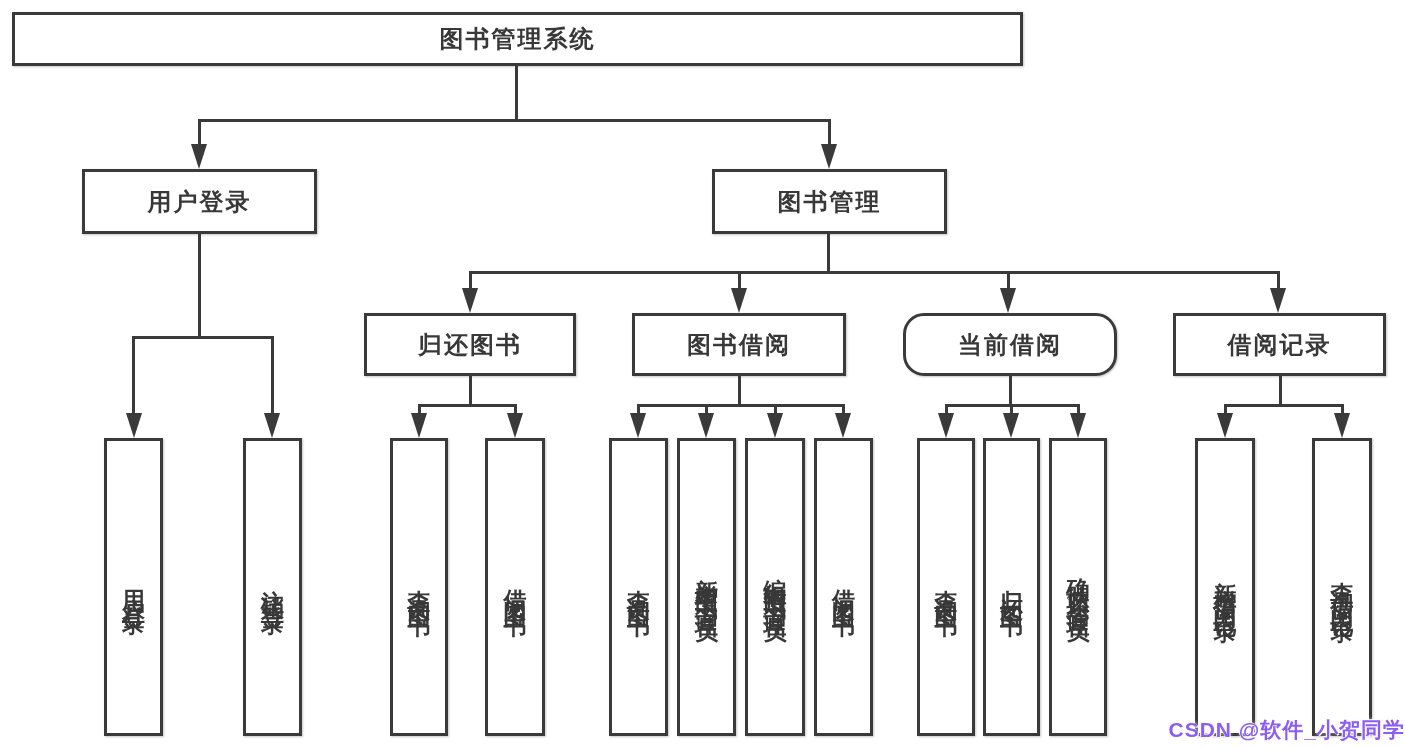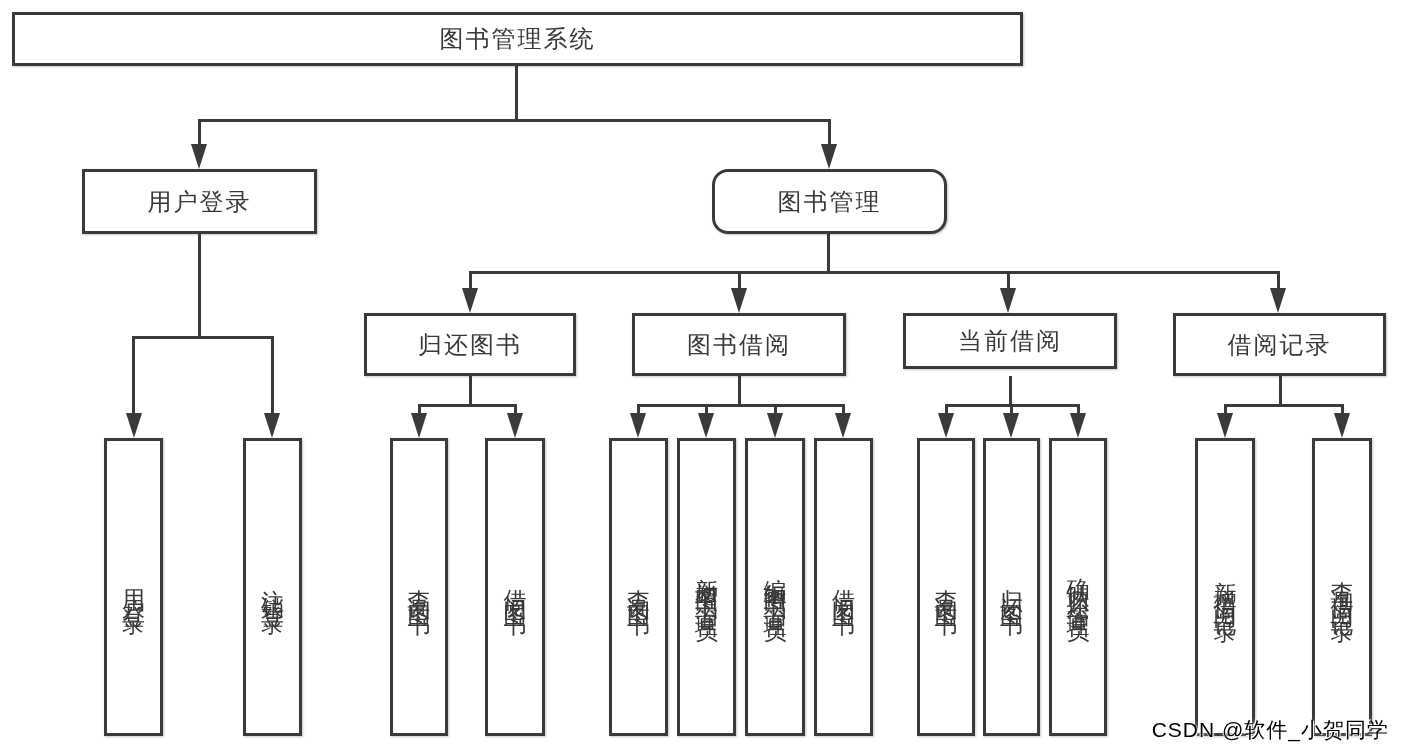--- a/index.html
+++ b/index.html
@@ -6,20 +6,21 @@
   html, body { background: #ffffff; }
   body { font-family: "Liberation Sans", "DejaVu Sans", sans-serif; }
 
   .canvas {
     position: relative;
     width: 1405px;
     height: 747px;
     background: #ffffff;
     overflow: hidden;
     color: #3a3a3a;
+    font-weight: bold;
   }
 
   
   .box {
     position: absolute;
     background: #ffffff;
     border: 3px solid #3a3a3a;
     display: flex;
     align-items: center;
     justify-content: center;
@@ -51,25 +52,25 @@
     position: absolute;
     width: 0; height: 0;
     border-left: 8px solid transparent;
     border-right: 8px solid transparent;
     border-top: 25px solid #3a3a3a;
   }
 
   
   .watermark {
     position: absolute;
-    right: 16px;
+    right: 0;
     bottom: 3px;
     font-size: 21px;
     letter-spacing: 1px;
-    color: #000000;
+    color: #8b5cf6;
     text-shadow: 1px 1px 0 #ffffff, -1px -1px 0 #ffffff, 0 0 4px #ffffff;
     z-index: 10;
     white-space: nowrap;
   }
 </style>
 </head>
 <body>
 
 <div class="canvas">
 
@@ -80,21 +81,21 @@
   <div class="vl" style="left:515px; top:66px; height:53px;"></div>
   <div class="hl" style="left:198px; top:119px; width:633px;"></div>
   <div class="vl" style="left:198px; top:119px; height:25px;"></div>
   <div class="arr" style="left:191px; top:144px;"></div>
   <div class="vl" style="left:828px; top:119px; height:25px;"></div>
   <div class="arr" style="left:821px; top:144px;"></div>
 
   <div class="box" style="left:82px; top:169px; width:235px; height:65px;">
     <span>用户登录</span>
   </div>
-  <div class="box" style="left:712px; top:169px; width:235px; height:65px;border-radius:16px;">
+  <div class="box" style="left:712px; top:169px; width:235px; height:65px;">
     <span>图书管理</span>
   </div>
 
   <div class="vl" style="left:198px; top:234px; height:102px;"></div>
   <div class="hl" style="left:133px; top:336px; width:141px;"></div>
   <div class="vl" style="left:132px; top:336px; height:77px;"></div>
   <div class="arr" style="left:126px; top:413px;"></div>
   <div class="vl" style="left:271px; top:336px; height:77px;"></div>
   <div class="arr" style="left:264px; top:413px;"></div>
 
@@ -108,21 +109,21 @@
   <div class="arr" style="left:1000px; top:288px;"></div>
   <div class="vl" style="left:1277px; top:271px; height:17px;"></div>
   <div class="arr" style="left:1270px; top:288px;"></div>
 
   <div class="box" style="left:364px; top:313px; width:212px; height:63px;">
     <span>归还图书</span>
   </div>
   <div class="box" style="left:632px; top:313px; width:214px; height:63px;text-align:right;">
     <span>图书借阅</span>
   </div>
-  <div class="box" style="left:903px; top:313px; width:214px; height:56px;">
+  <div class="box" style="left:903px; top:313px; width:214px; height:63px;border-radius:21px;">
     <span>当前借阅</span>
   </div>
   <div class="box" style="left:1173px; top:313px; width:213px; height:63px;">
     <span>借阅记录</span>
   </div>
 
   <div class="vl" style="left:469px; top:376px; height:30px;"></div>
   <div class="hl" style="left:418px; top:404px; width:99px;"></div>
   <div class="vl" style="left:418px; top:404px; height:9px;"></div>
   <div class="arr" style="left:411px; top:413px;"></div>

